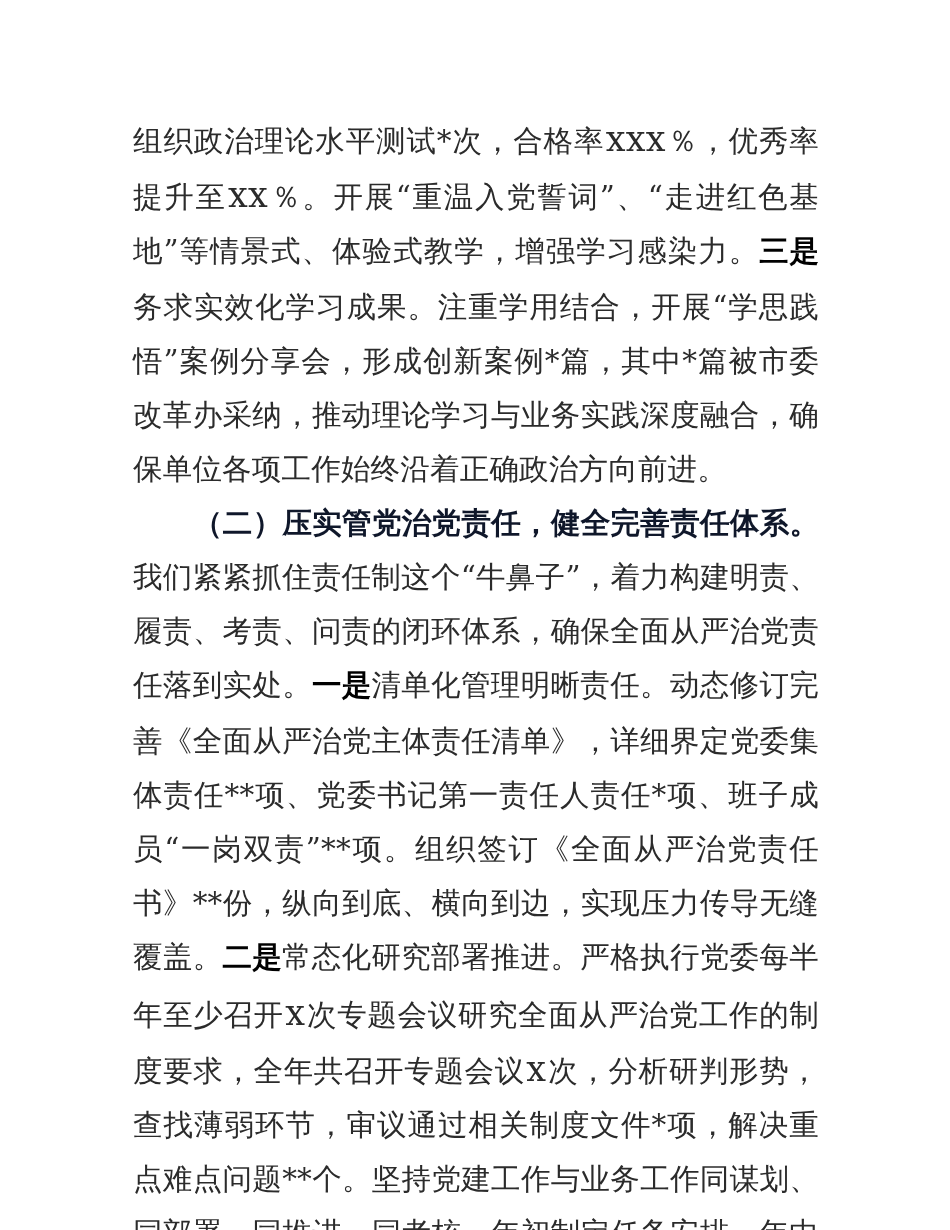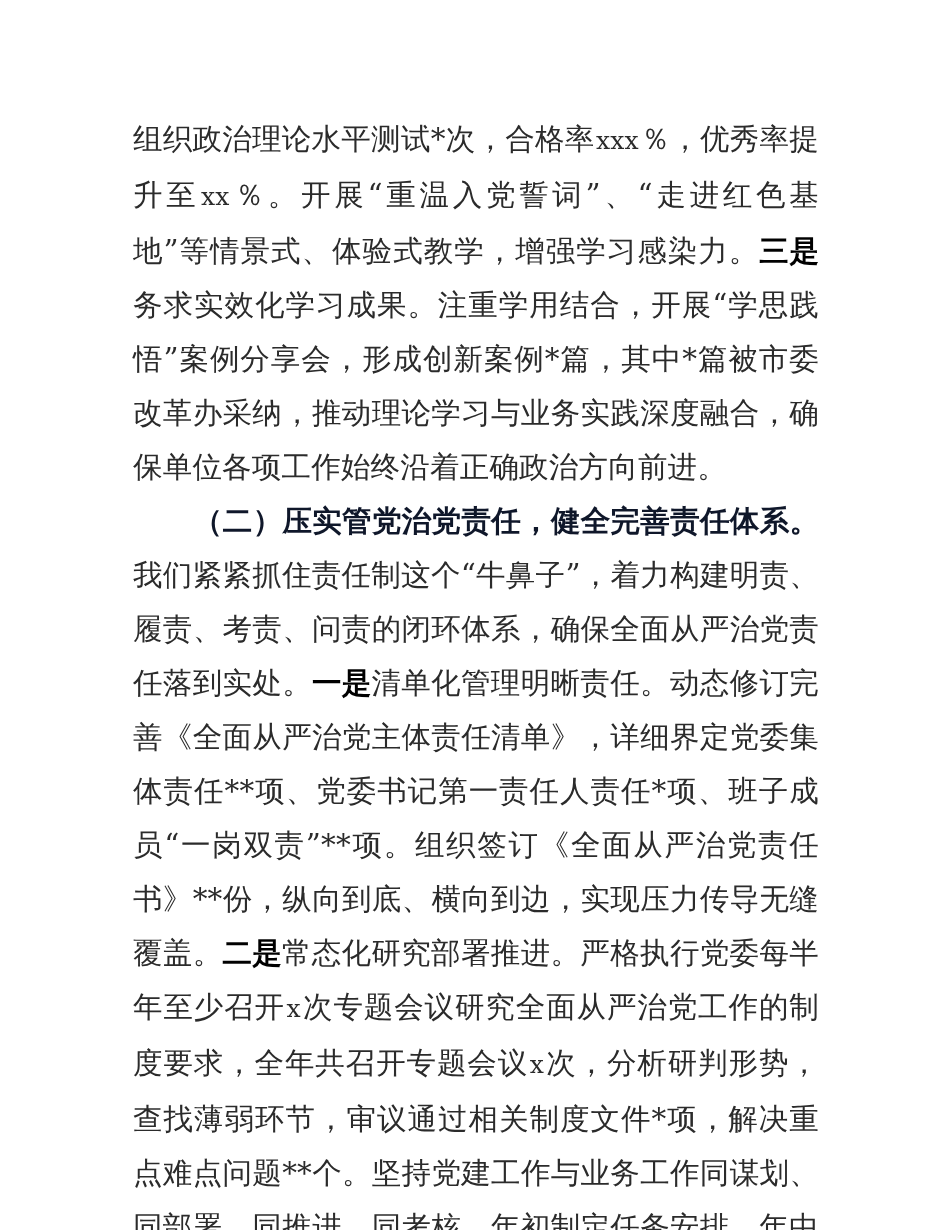--- a/index.html
+++ b/index.html
@@ -45,39 +45,39 @@
   .para-continued {
     text-indent: 0;
   }
 
   .para-indent {
     text-indent: 60px;
   }
 
   
   .marker {
-    font-family: Liberation Serif, serif;
+    font-family: Liberation Mono, monospace;
     font-weight: 700;
     color: #000000;
     letter-spacing: 0;
   }
 
   
   .heading-run {
     font-family: "DejaVu Sans", "Liberation Sans", sans-serif;
     font-weight: 700;
     color: #0f172a;
     letter-spacing: 0;
   }
 
   
   .latin {
     font-family: "DejaVu Serif", "Liberation Serif", serif;
     padding: 0 1.5px;
-    font-size: 25px;
+    font-size: 35px;
   }
 </style>
 </head>
 <body>
 
 <div class="page">
   <div class="text-column">
     <p class="para para-continued"><span>组织政治理论水平测试</span><span>*</span><span>次，合格率</span><span class="latin">xxx</span><span>％，优秀率提升至</span><span class="latin">xx</span><span>％。开展“重温入党誓词”、“走进红色基地”等情景式、体验式教学，增强学习感染力。</span><span class="marker">三是</span><span>务求实效化学习成果。注重学用结合，开展“学思践悟”案例分享会，形成创新案例</span><span>*</span><span>篇，其中</span><span>*</span><span>篇被市委改革办采纳，推动理论学习与业务实践深度融合，确保单位各项工作始终沿着正确政治方向前进。</span></p>
     <p class="para para-indent"><span class="heading-run">（二）压实管党治党责任，健全完善责任体系。</span><span>我们紧紧抓住责任制这个“牛鼻子”，着力构建明责、履责、考责、问责的闭环体系，确保全面从严治党责任落到实处。</span><span class="marker">一是</span><span>清单化管理明晰责任。动态修订完善《全面从严治党主体责任清单》，详细界定党委集体责任</span><span>**</span><span>项、党委书记第一责任人责任</span><span>*</span><span>项、班子成员“一岗双责”</span><span>**</span><span>项。组织签订《全面从严治党责任书》</span><span>**</span><span>份，纵向到底、横向到边，实现压力传导无缝覆盖。</span><span class="marker">二是</span><span>常态化研究部署推进。严格执行党委每半年至少召开</span><span class="latin">x</span><span>次专题会议研究全面从严治党工作的制度要求，全年共召开专题会议</span><span class="latin">x</span><span>次，分析研判形势，查找薄弱环节，审议通过相关制度文件</span><span>*</span><span>项，解决重点难点问题</span><span>**</span><span>个。坚持党建工作与业务工作同谋划、同部署、同推进、同考核，年初制定任务安排，年中督查推进，年底总结考核。</span></p>
   </div>

